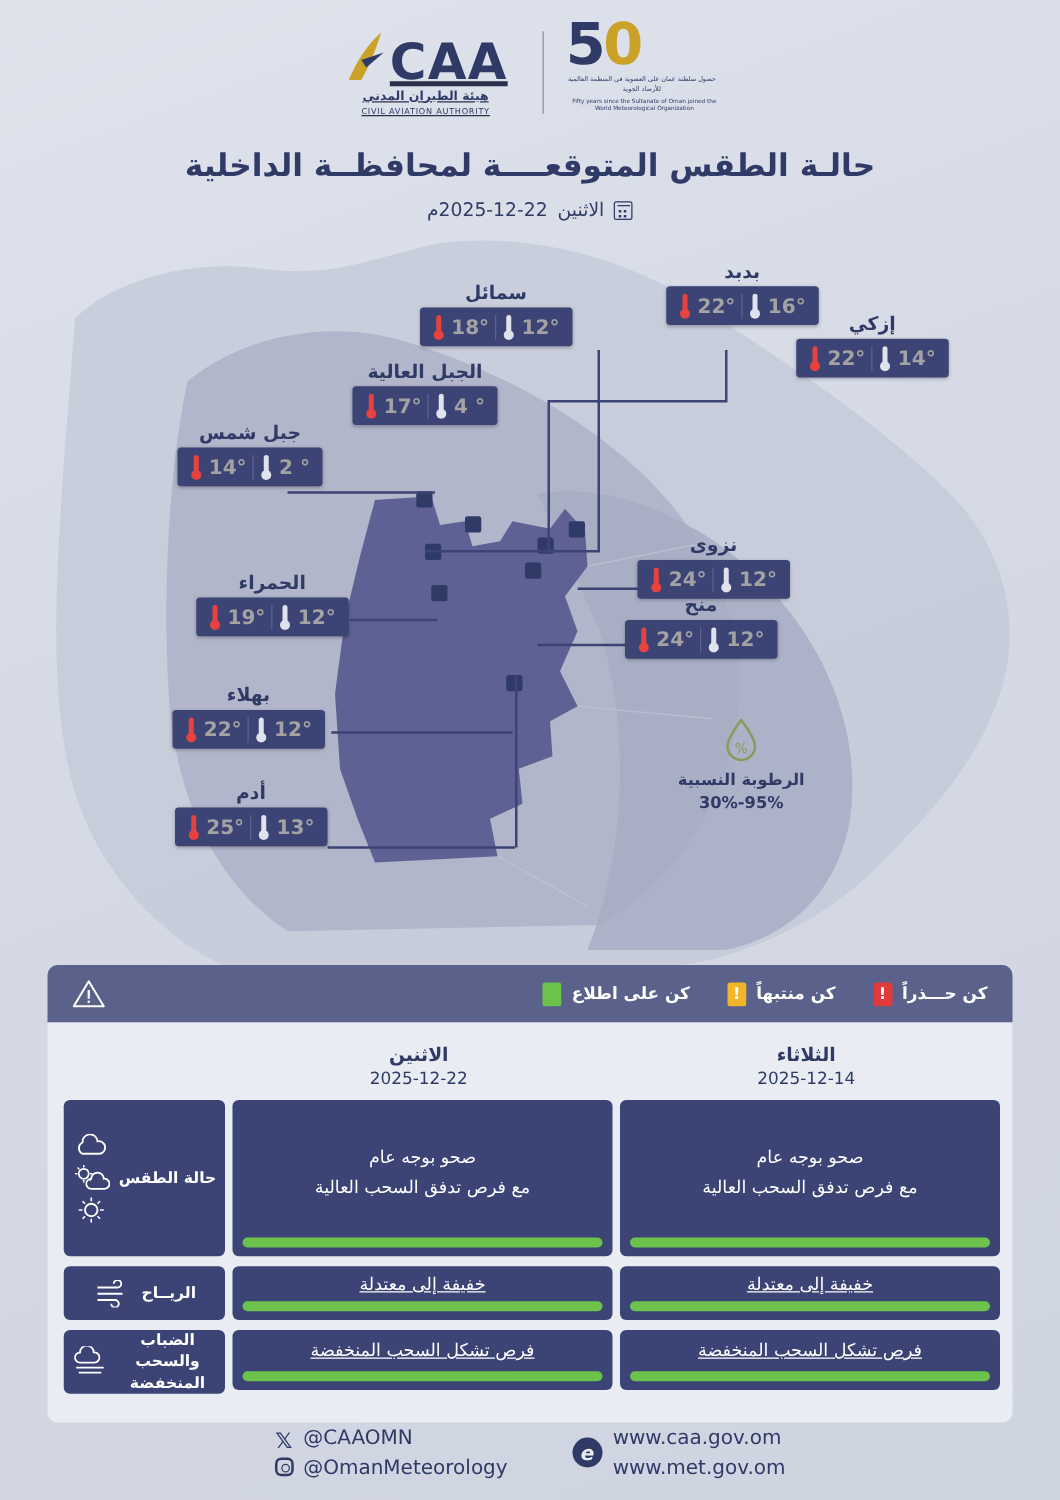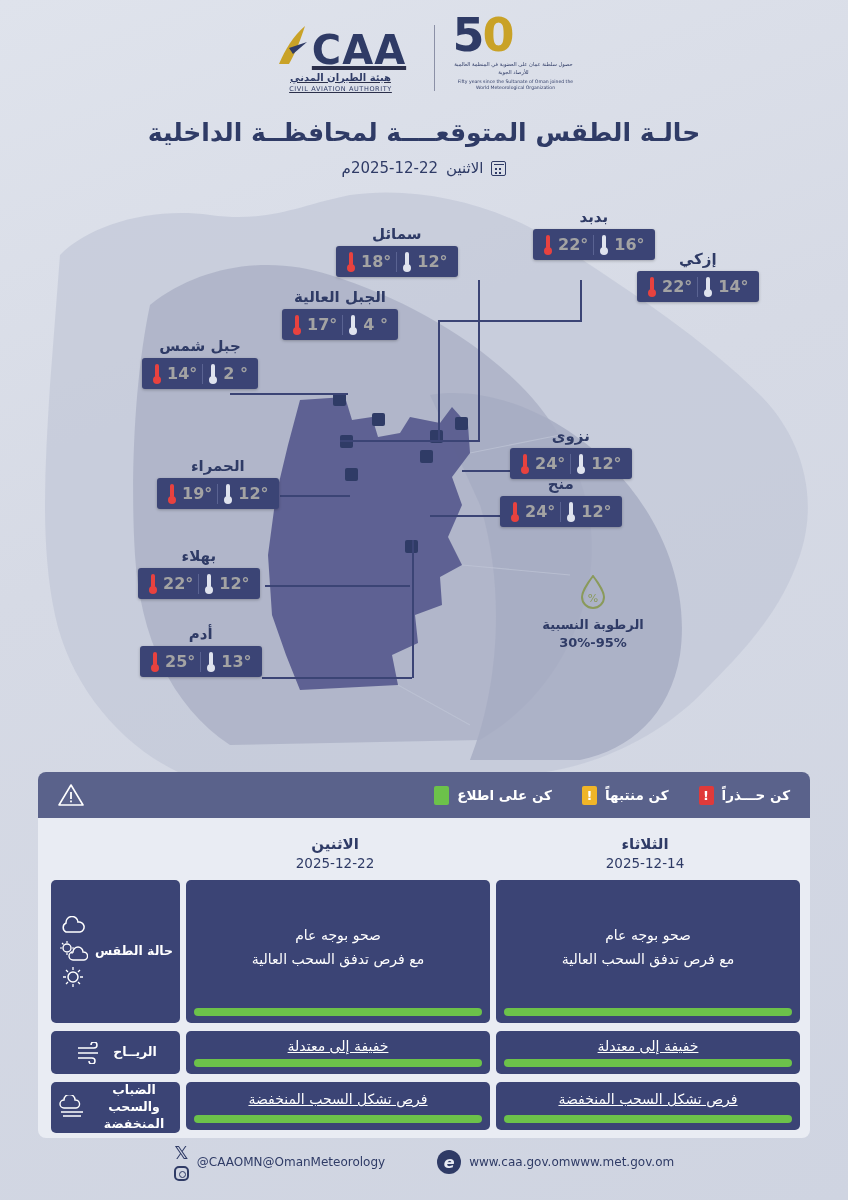--- a/index.html
+++ b/index.html
@@ -222,40 +222,40 @@
   .cell.day { width: 304px; }
   .cell.iconcell {
     width: 129px; margin-left: 0;
     flex-direction: row; gap: 7px; padding: 0 6px;
   }
   .cell .cell-text { font-size: 14px; line-height: 1.7; padding: 10px 8px 18px 8px; }
   .bar {
     position: absolute; left: 8px; right: 8px; bottom: 7px; height: 8px;
     border-radius: 4px; background: #6cc24a;
   }
-  .row-1 .cell.day { height: 143px; }
+  .row-1 .cell.day { height: 125px; }
   .row-2 .cell.day { height: 43px; }
   .row-3 .cell.day { height: 48px; }
   .row-2 .cell .cell-text, .row-3 .cell .cell-text { padding: 2px 8px 14px 8px; text-decoration: underline; }
 
   .iconcell .ic-label {
     font-size: 12.5px; font-weight: bold; line-height: 1.35; text-align: center; color: #fff;
   }
   .iconcell .ic-art { display:flex; flex-direction: column; align-items:center; justify-content:center; gap:4px; }
 
   
   .footer {
     position: absolute;
     left: 0; right: 0; bottom: 14px;
     height: 48px;
     display: flex; align-items: center; justify-content: center; gap: 52px;
     direction: ltr;
   }
   .foot-group { display: flex; align-items: center; gap: 8px; }
-  .foot-lines { display: flex; flex-direction: row; font-size: 12px; color: #2f3b66; line-height: 1.5; }
+  .foot-lines { display: flex; flex-direction: column; font-size: 16px; color: #2f3b66; line-height: 1.5; }
   .x-logo { font-size: 17px; font-weight: bold; color: #2f3b66; font-family: "DejaVu Sans", sans-serif; }
   .ig-logo {
     width: 15px; height: 15px; border: 2px solid #2f3b66; border-radius: 5px; position: relative;
   }
   .ig-logo:after {
     content:""; position:absolute; left:3px; top:3px; width:5px; height:5px;
     border: 1.6px solid #2f3b66; border-radius: 50%;
   }
   .globe {
     width: 24px; height: 24px; border-radius: 50%; background: #2f3b66;

